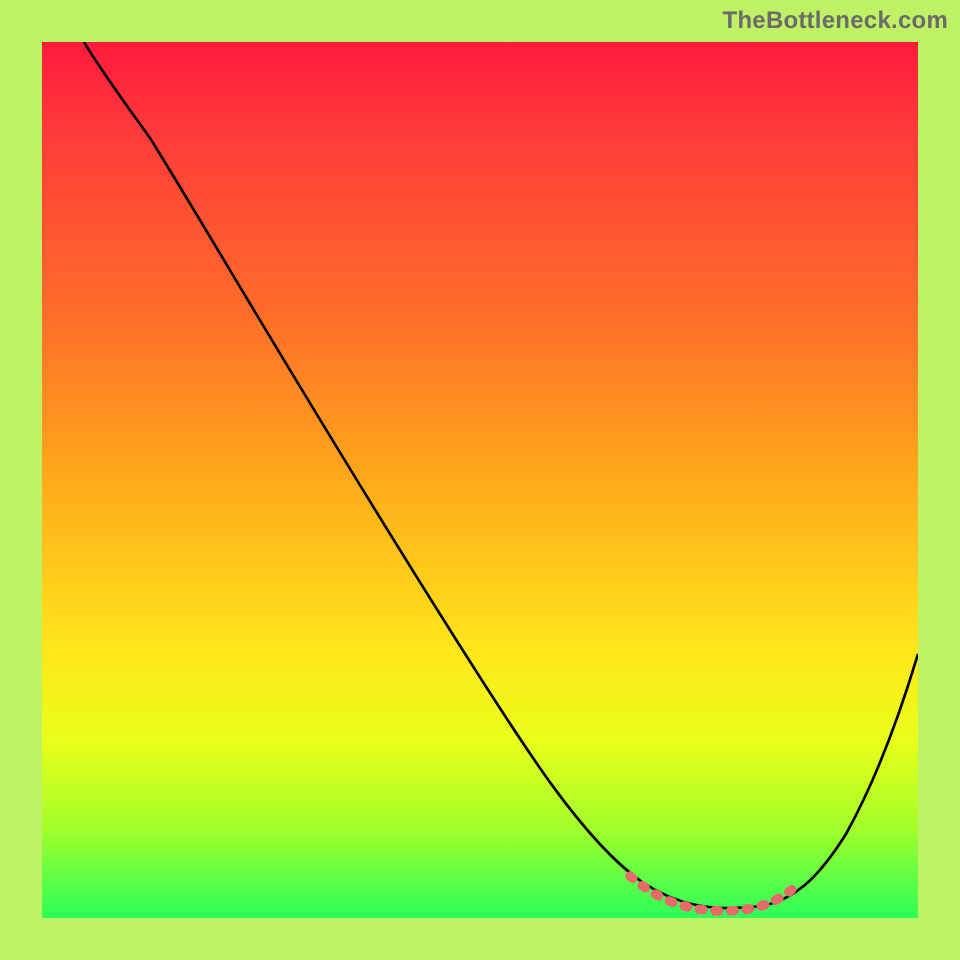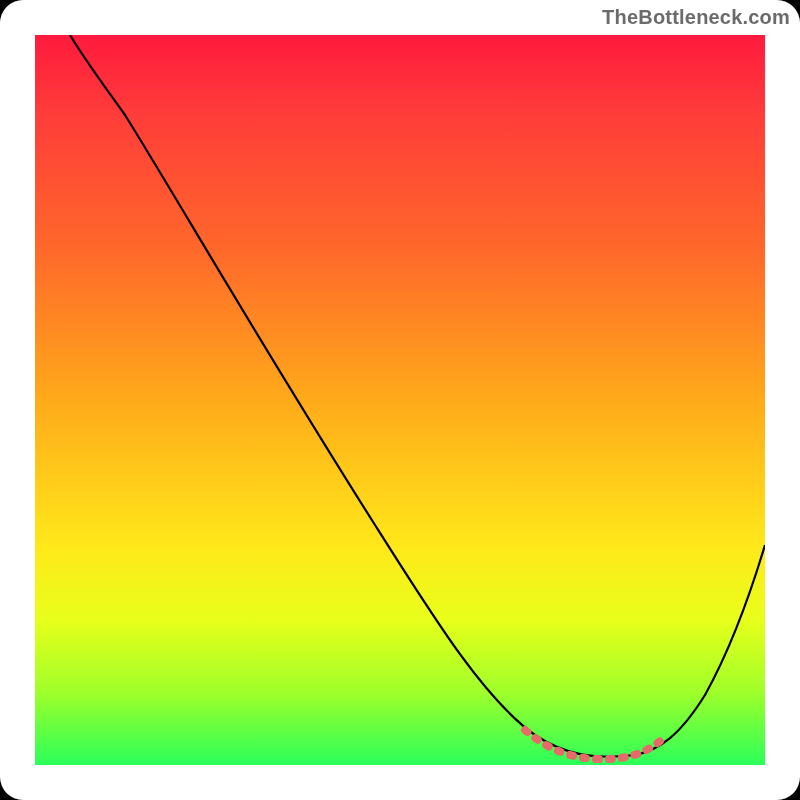--- a/index.html
+++ b/index.html
@@ -8,22 +8,21 @@
     width: 800px;
     height: 800px;
     background: #000000;
     overflow: hidden;
     font-family: Arial, Helvetica, sans-serif;
   }
   .frame {
     position: relative;
     width: 800px;
     height: 800px;
-    background: #ffffff;
-    border-radius: 23px;
+    background: #bef264;
   }
   .plot-area {
     position: absolute;
     left: 35px;
     top: 35px;
     width: 730px;
     height: 730px;
     
     background: linear-gradient(
       to bottom,

